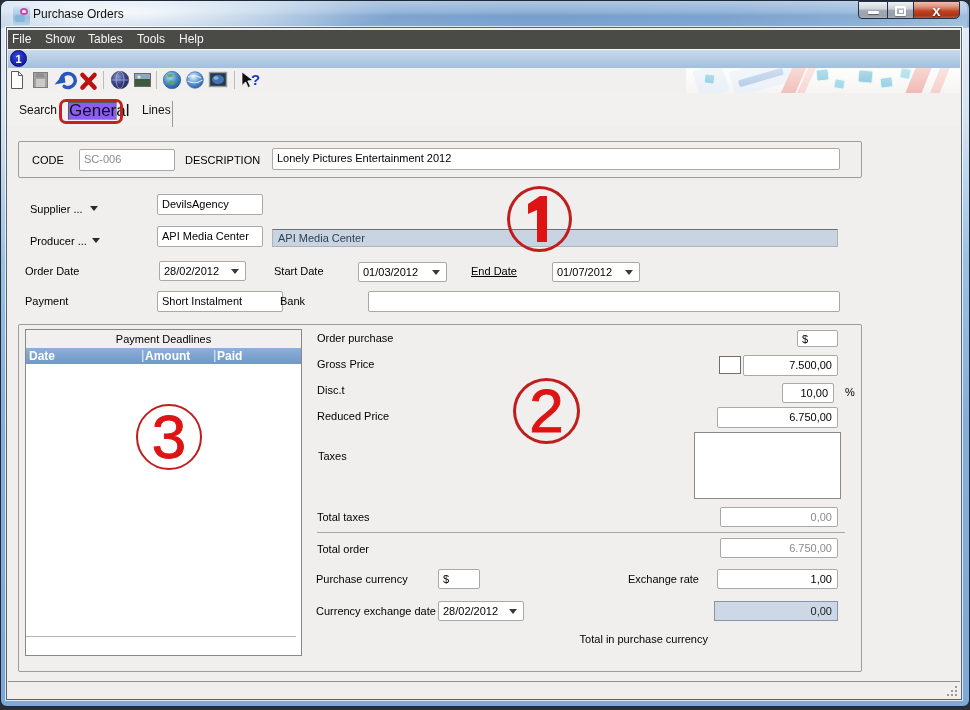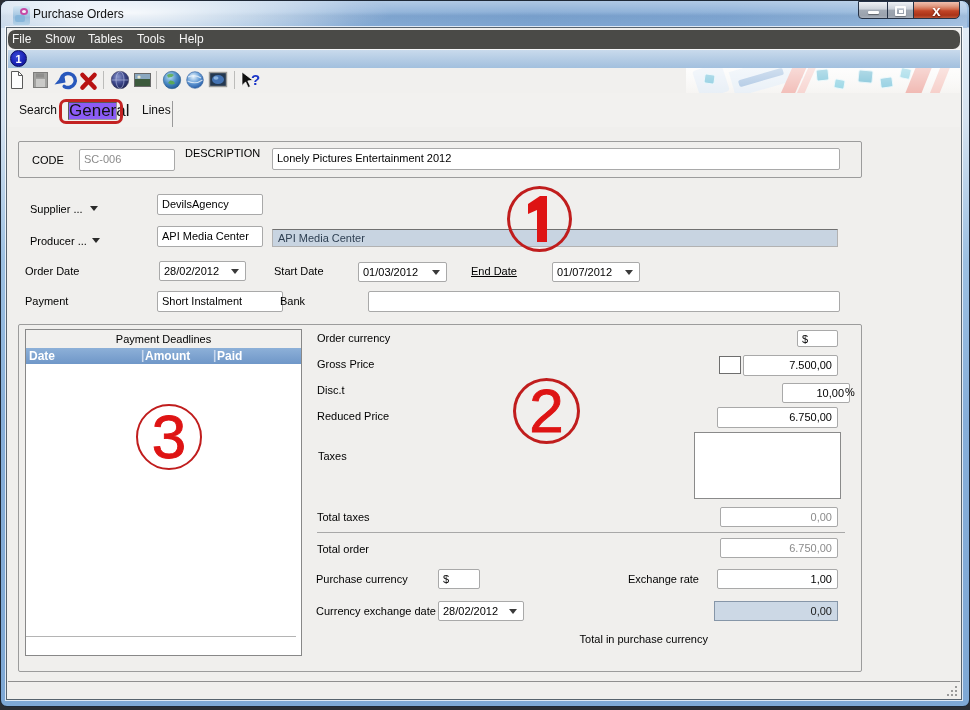--- a/index.html
+++ b/index.html
@@ -31,21 +31,21 @@
   background:linear-gradient(180deg,#f0f3f6 0%,#ccd2da 45%,#a2aab5 50%,#9aa2ad 85%,#aab1bb 100%); }
 #btnmax { left:887px; width:27px;
   background:linear-gradient(180deg,#eef1f5 0%,#c9cfd8 45%,#9fa7b2 50%,#98a0ab 85%,#a8afb9 100%); }
 #btnclose { left:913px; width:47px; border-radius:0 0 5px 0;
   background:linear-gradient(180deg,#f0bfae 0%,#e09a82 25%,#d06a4c 45%,#c24527 55%,#aa3318 82%,#bc5638 100%); }
 #btnmin .g { position:absolute; left:9px; top:9px; width:11px; height:3px; background:#fdfdfd; border-radius:1px; box-shadow:0 1px 1px rgba(0,0,0,.4);}
 #btnmax .g { position:absolute; left:7px; top:3.5px; width:11px; height:10px; border:2px solid #fdfdfd; border-radius:1px; box-shadow:0 1px 1px rgba(0,0,0,.3);}
 #btnmax .g2 { position:absolute; left:11px; top:8px; width:4px; height:3px; background:#fdfdfd;}
 #btnclose .g { position:absolute; left:0; top:0; width:100%; height:100%; color:#fff; font-size:15px; font-weight:bold; text-align:center; line-height:17px; text-shadow:0 1px 2px rgba(60,0,0,.8);}
 
-#menubar { position:absolute; left:1px; top:2px; width:952px; height:19px; background:#4a4a47;border-radius:7px; }
+#menubar { position:absolute; left:1px; top:2px; width:952px; height:19px; background:#4a4a47; }
 #menubar span { color:#f5f5f5; font-size:12px; position:absolute; top:2px; }
 #menuline { position:absolute; left:1px; top:21px; width:952px; height:1px; background:#f5f6f8; }
 
 #channel { position:absolute; left:1px; top:22px; width:952px; height:18px;
   background:linear-gradient(180deg,#c9daec 0%,#b3cbe4 55%,#a2c0de 100%); }
 #chico { position:absolute; left:2px; top:0px; width:17px; height:17px; border-radius:50%;
   background:radial-gradient(circle at 42% 38%, #3a50d8, #1a22b8 55%, #101878 100%); border:1px solid #0a0f60;
   color:#fff; font-size:11px; font-weight:bold; text-align:center; line-height:16px; }
 #chtext { position:absolute; left:24px; top:0px; font-size:13px; font-weight:bold; color:#0a1240;margin-top:26px; }
 
@@ -193,21 +193,21 @@
     <div id="tab-general-box">General</div>
     <div id="tab-red"></div>
     <div id="tab-lines">Lines</div>
     <div id="tab-vline"></div>
   </div>
   <div id="form">
 
     <div class="grp" style="left:10px;top:14px;width:844px;height:37px;"></div>
     <div class="lbl" style="left:24px;top:27px;">CODE</div>
     <div class="in gray" style="left:71px;top:22px;width:96px;height:22px;">SC-006</div>
-    <div class="lbl" style="left:177px;top:20px;">DESCRIPTION</div>
+    <div class="lbl" style="left:177px;top:27px;">DESCRIPTION</div>
     <div class="in" style="left:264px;top:21px;width:568px;height:22px;">Lonely Pictures Entertainment 2012</div>
 
     <div class="lbl" style="left:22px;top:76px;">Supplier ...</div>
     <div class="dd" style="left:82px;top:79px;"></div>
     <div class="in" style="left:149px;top:67px;width:106px;height:21px;">DevilsAgency</div>
     <div class="lbl" style="left:22px;top:108px;">Producer ...</div>
     <div class="dd" style="left:84px;top:111px;"></div>
     <div class="in" style="left:149px;top:99px;width:106px;height:21px;">API Media Center</div>
     <div class="ro" style="left:264px;top:102px;width:566px;height:18px;">API Media Center</div>
 
@@ -230,27 +230,27 @@
       <div class="abs" style="left:0;top:18px;width:275px;height:16px;background:linear-gradient(180deg,#8db0d8,#6f97c8);color:#fff;font-weight:bold;font-size:12px;">
         <span class="abs" style="left:3px;top:1px;">Date</span>
         <span class="abs" style="left:115px;top:0px;color:#c8d8ee;">|</span>
         <span class="abs" style="left:119px;top:1px;">Amount</span>
         <span class="abs" style="left:187px;top:0px;color:#c8d8ee;">|</span>
         <span class="abs" style="left:191px;top:1px;">Paid</span>
       </div>
       <div class="abs" style="left:0px;top:306px;width:270px;height:1px;background:#b4b4b4;"></div>
     </div>
 
-    <div class="lbl" style="left:309px;top:205px;">Order currency</div>
+    <div class="lbl" style="left:309px;top:205px;">Order purchase</div>
     <div class="in" style="left:789px;top:203px;width:41px;height:17px;padding-top:2px;">$</div>
     <div class="lbl" style="left:309px;top:231px;">Gross Price</div>
     <div class="abs" style="left:711px;top:229px;width:22px;height:18px;background:#fff;border:1px solid #6e6e6e;"></div>
     <div class="in num" style="left:735px;top:228px;width:95px;height:21px;">7.500,00</div>
     <div class="lbl" style="left:309px;top:257px;">Disc.t</div>
-    <div class="in num" style="left:774px;top:256px;width:68px;height:20px;">10,00</div>
+    <div class="in num" style="left:774px;top:256px;width:52px;height:20px;">10,00</div>
     <div class="lbl" style="left:837px;top:259px;">%</div>
     <div class="lbl" style="left:309px;top:283px;">Reduced Price</div>
     <div class="in num" style="left:709px;top:280px;width:121px;height:21px;">6.750,00</div>
     <div class="lbl" style="left:310px;top:323px;">Taxes</div>
     <div class="abs" style="left:686px;top:305px;width:147px;height:67px;background:#fff;border:1px solid #8a8a8a;"></div>
     <div class="lbl" style="left:309px;top:384px;">Total taxes</div>
     <div class="in num gray" style="left:712px;top:380px;width:118px;height:20px;">0,00</div>
     <div class="abs" style="left:309px;top:405px;width:528px;height:1px;background:#a8a8a8;"></div>
     <div class="lbl" style="left:309px;top:416px;">Total order</div>
     <div class="in num gray" style="left:712px;top:411px;width:118px;height:20px;">6.750,00</div>

